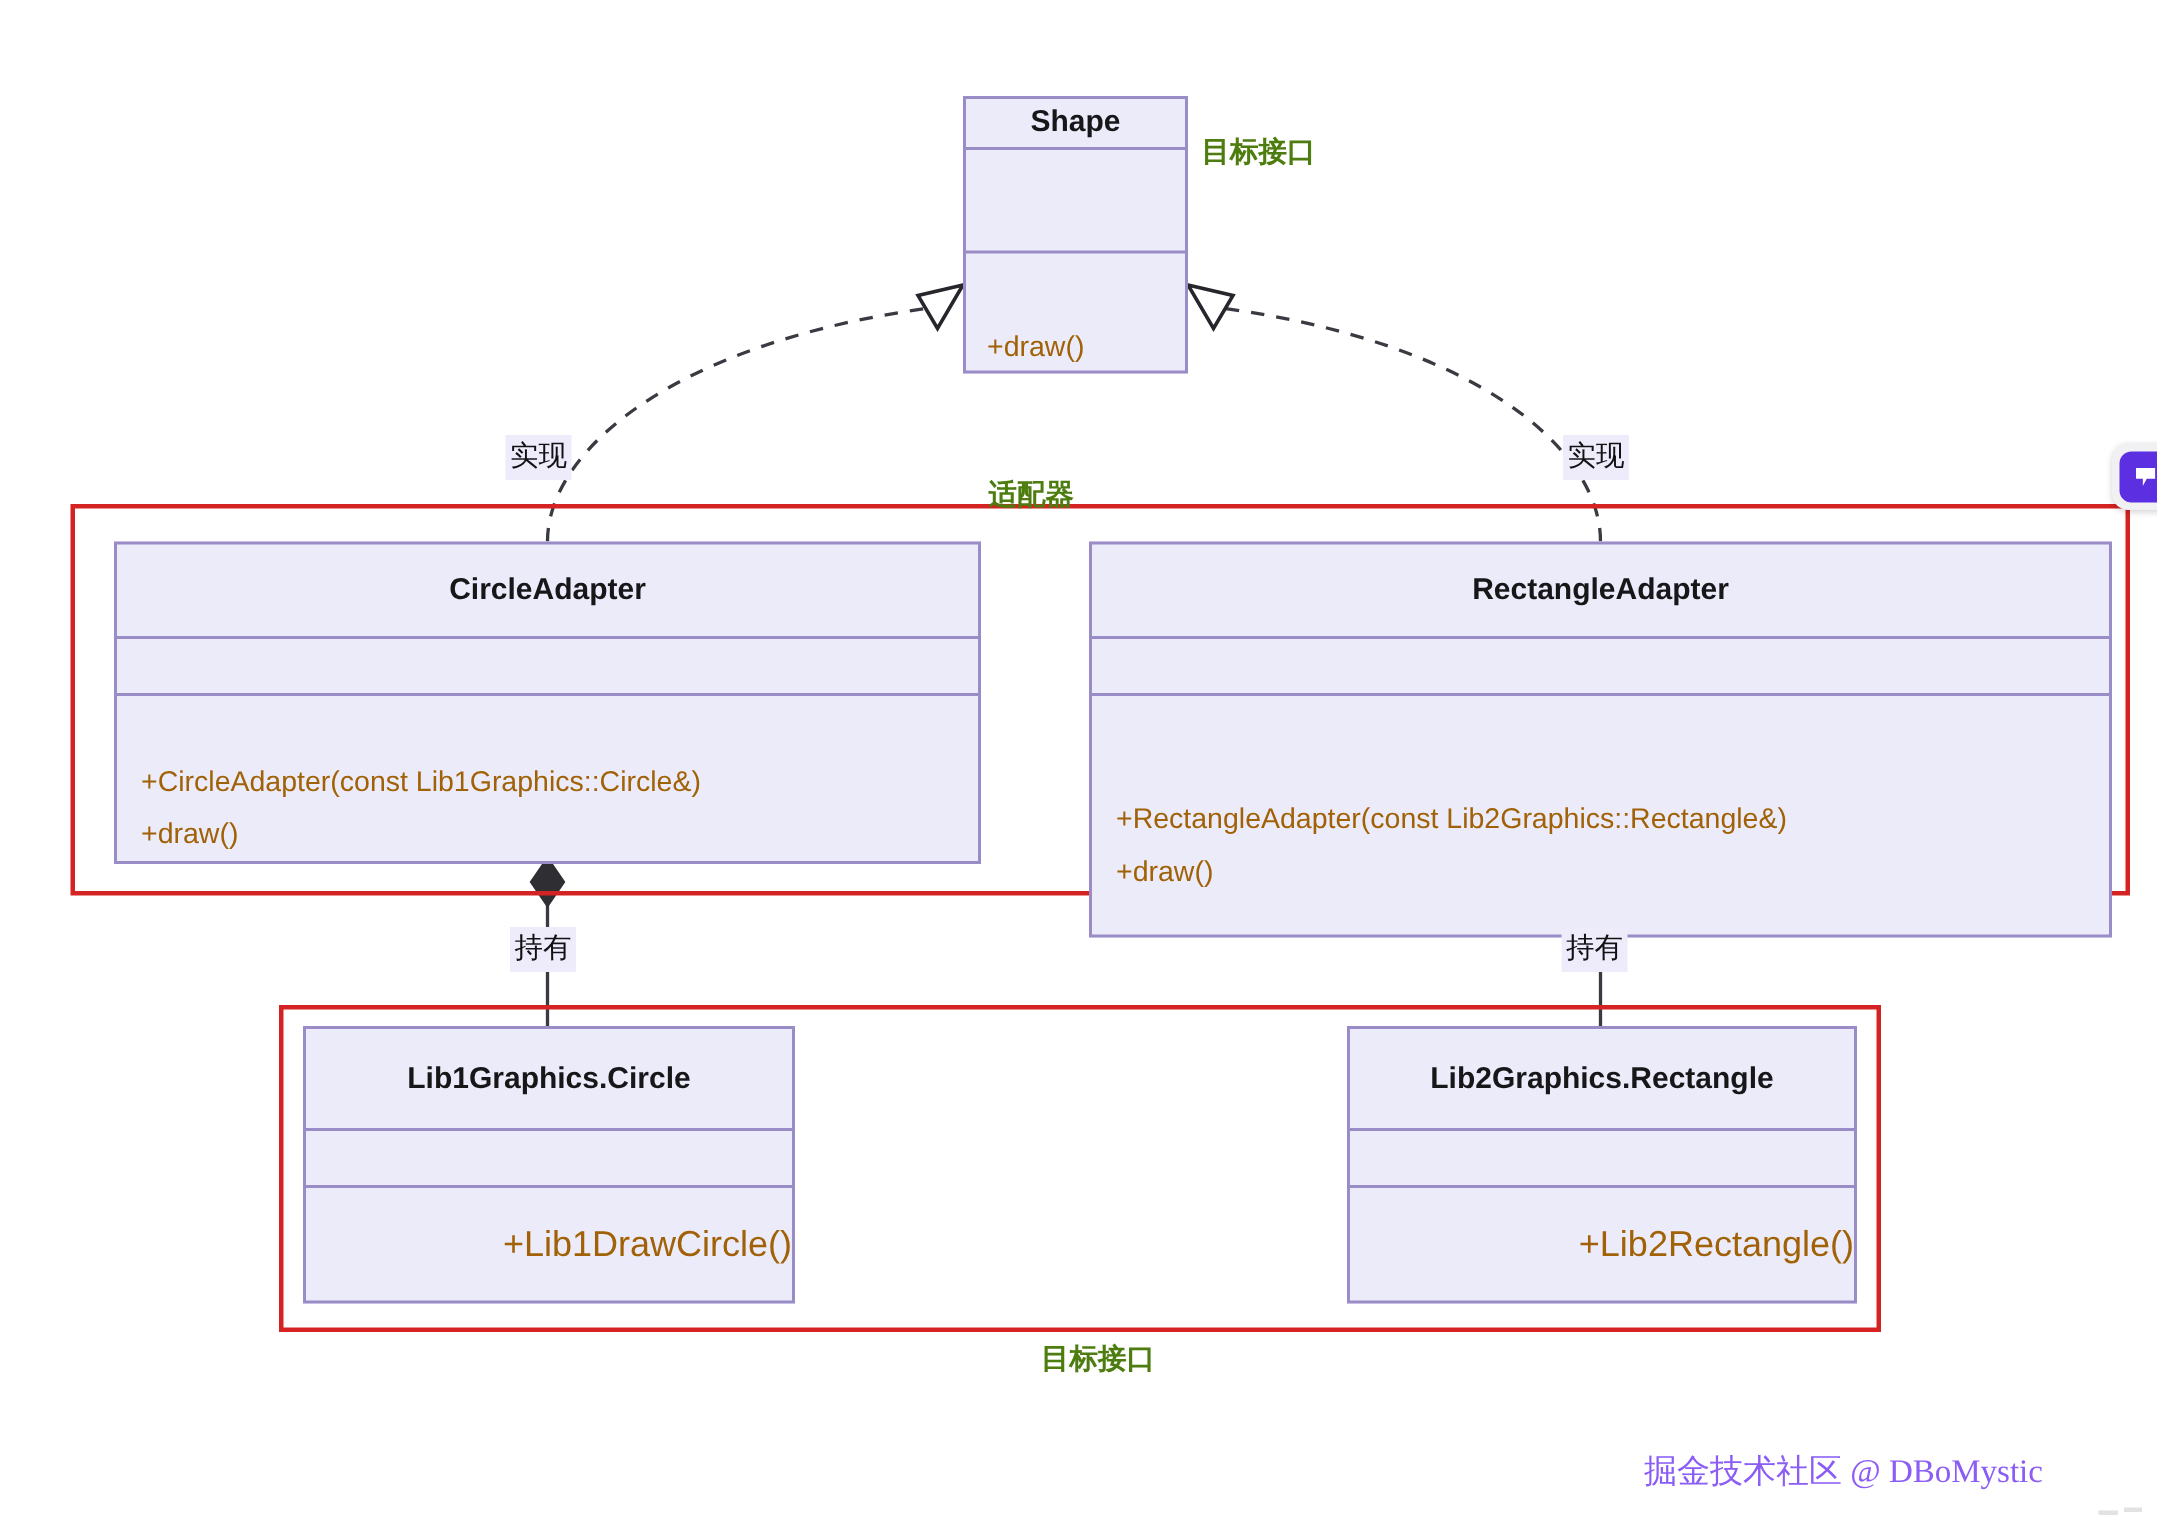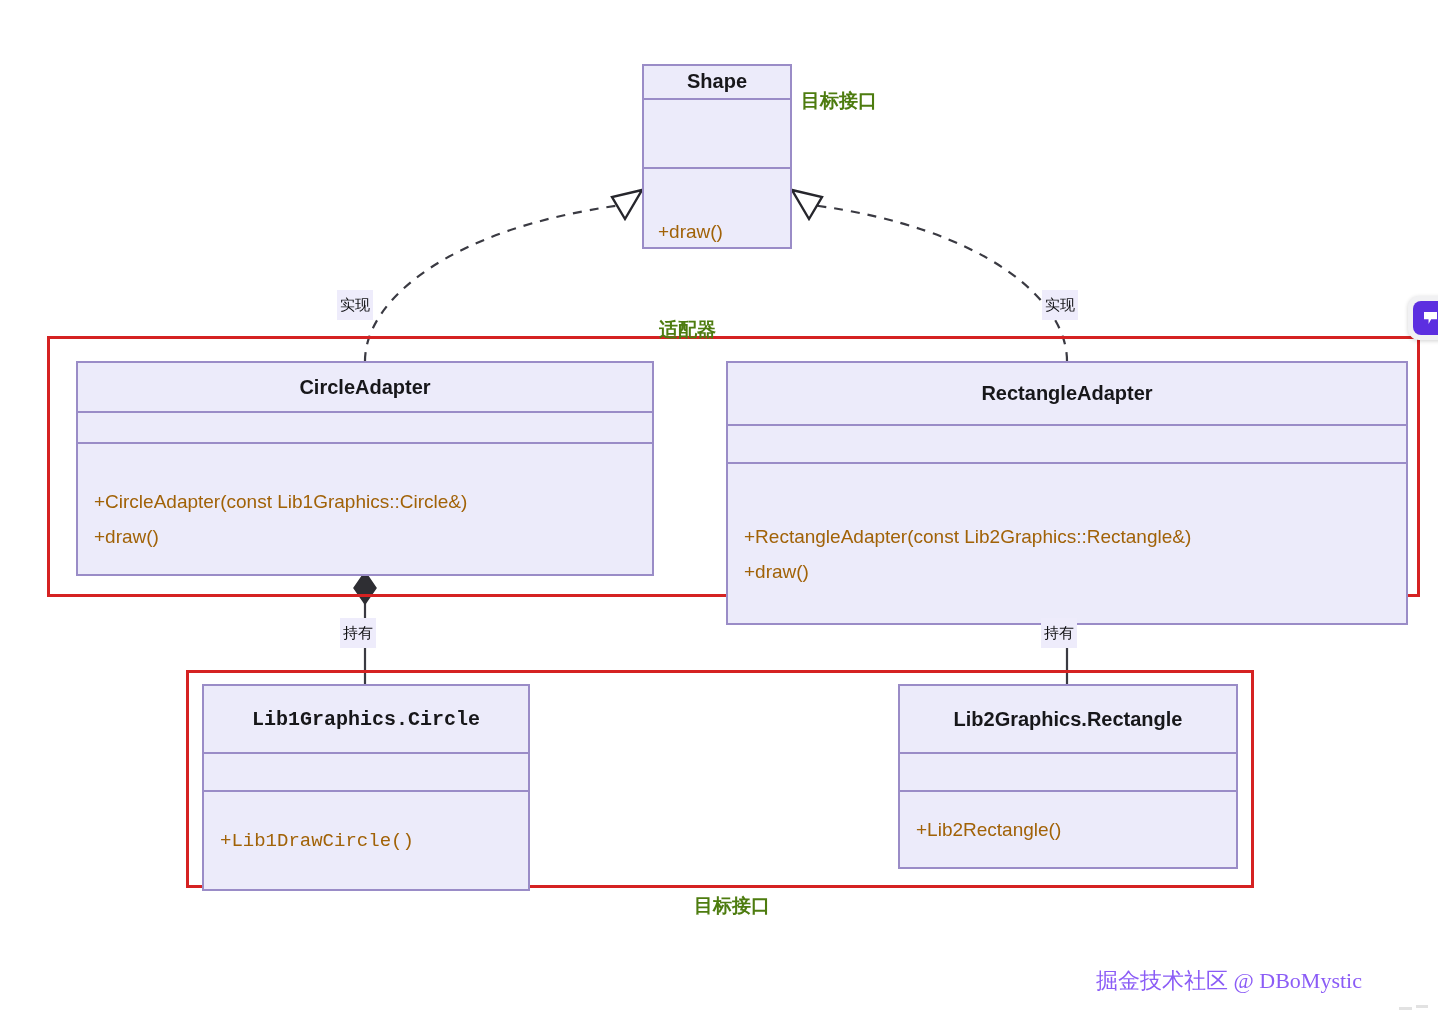--- a/index.html
+++ b/index.html
@@ -61,30 +61,30 @@
   #box-shape .cname { height: 68px; font-size: 20px; }
   #box-shape .attrs { height: 42px; }
   #box-shape .ops { padding-left: 14px; }
   #box-shape .ops .op { font-size: 19px; line-height: 30px; }
 
   
   #box-circle-adapter   { left: 76px;  top: 361px; width: 578px; height: 215px; }
   #box-rect-adapter     { left: 726px; top: 361px; width: 682px; height: 264px; }
   .adapter .cname { height: 63px; font-size: 20px; }
   .adapter .attrs { height: 38px; }
-  .adapter .ops   { padding-left: 16px; padding-bottom: 20px; margin-top: 40px; }
+  .adapter .ops   { padding-left: 16px; padding-bottom: 0; margin-top: 40px; }
   .adapter .ops .op { font-size: 19px; line-height: 35px; }
 
   
-  #box-lib1 { left: 202px; top: 684px; width: 328px; height: 207px; font-family: Liberation Mono, monospace; }
+  #box-lib1 { left: 202px; top: 684px; width: 328px; height: 185px; }
   #box-lib2 { left: 898px; top: 684px; width: 340px; height: 185px; }
   .adaptee .cname { height: 68px; font-size: 20px; }
   .adaptee .attrs { height: 38px; }
   .adaptee .ops   { padding-left: 16px; }
-  .adaptee .ops .op { font-size: 19px; line-height: 30px; }
+  .adaptee .ops .op { font-size: 24px; line-height: 30px; text-align: right; }
 
   
   .group-frame {
     position: absolute;
     border: 3px solid #d52222;
     background: transparent;
   }
   #frame-adapter { left: 47px;  top: 336px; width: 1373px; height: 261px; }
   #frame-adaptee { left: 186px; top: 670px; width: 1068px; height: 218px; }
 
@@ -96,21 +96,21 @@
     white-space: nowrap;
   }
   #label-adapter { left: 659px; top: 317px; }
   #label-adaptee { left: 694px; top: 893px; }
 
   
   .edge-label {
     position: absolute;
     background: #eeecfb;
     color: #111114;
-    font-size: 15px;
+    font-size: 19px;
     line-height: 28px;
     padding: 1px 3px;
     white-space: nowrap;
   }
   #lbl-impl-left  { left: 337px;  top: 290px; }
   #lbl-impl-right { left: 1042px; top: 290px; }
   #lbl-hold-left  { left: 340px;  top: 618px; }
   #lbl-hold-right { left: 1041px; top: 618px; }
 
   

